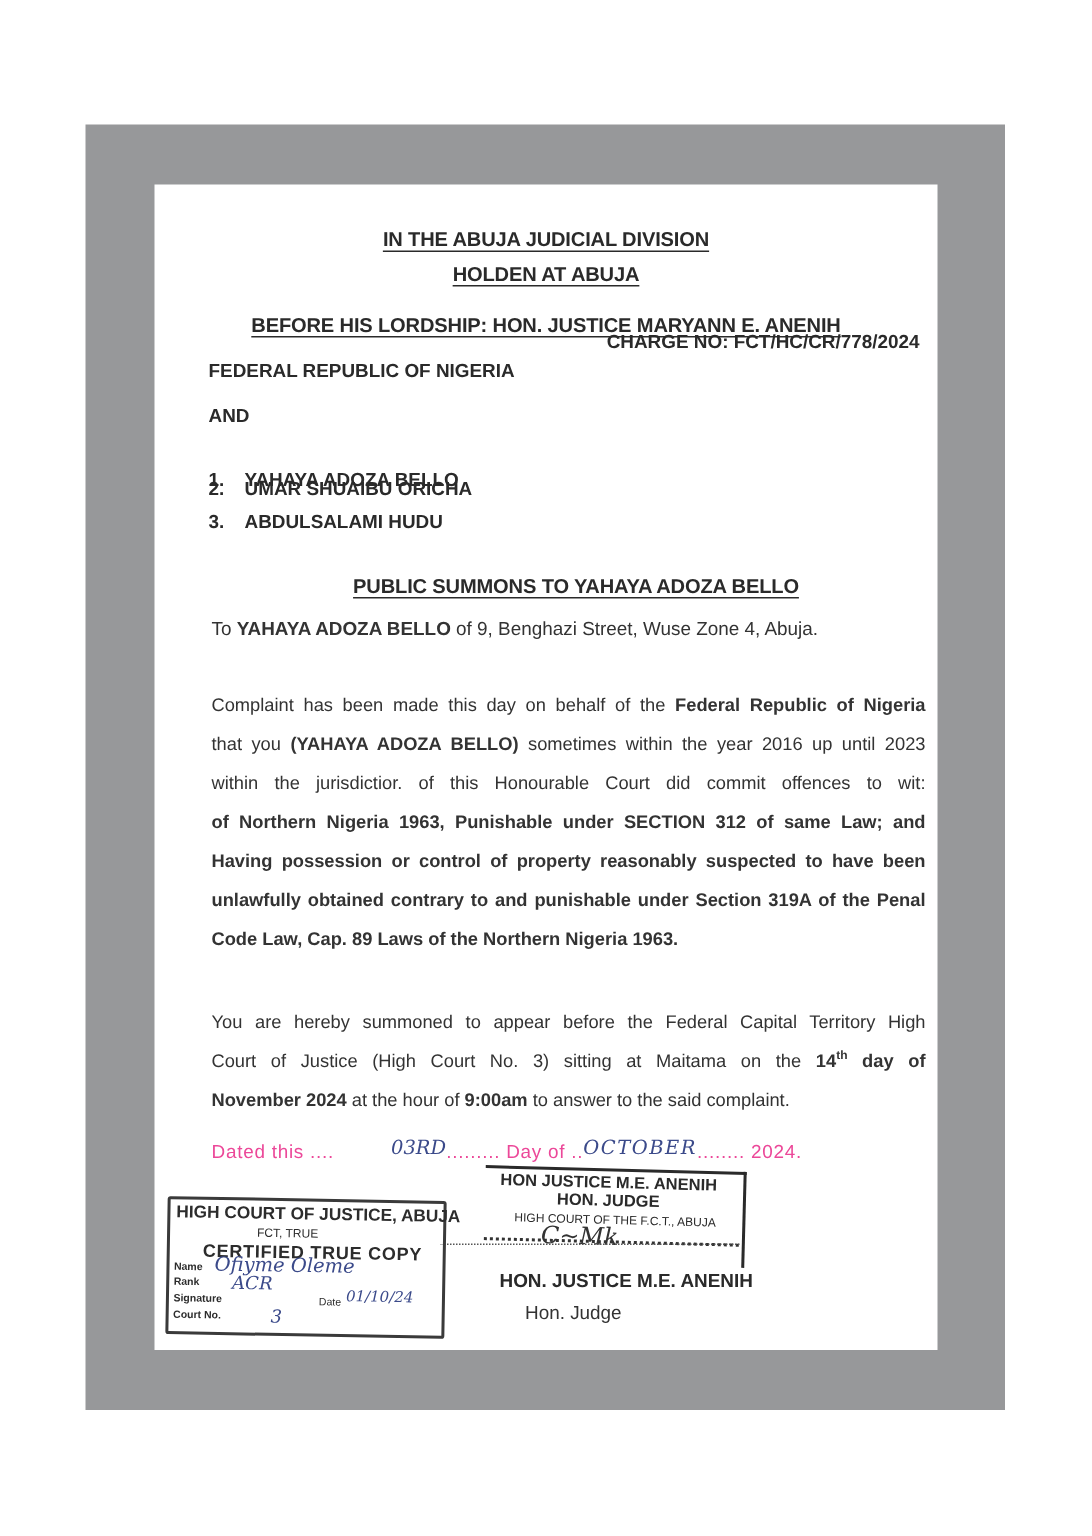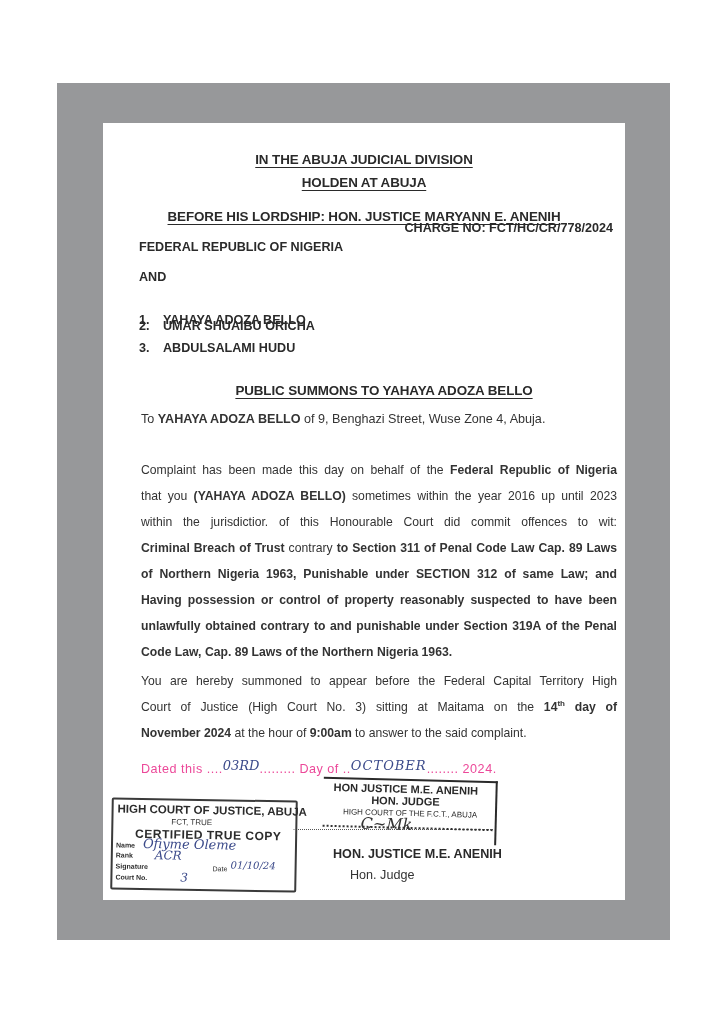--- a/index.html
+++ b/index.html
@@ -120,35 +120,34 @@
   <div class="abs hdr" style="top:260px; left:20px;"><span>PUBLIC SUMMONS TO YAHAYA ADOZA BELLO</span></div>
 
   <div class="abs txt" style="top:289px; left:38px; color:#333;">
     <span>To </span><span class="bold">YAHAYA ADOZA BELLO</span><span> of 9, Benghazi Street, Wuse Zone 4, Abuja.</span>
   </div>
 
   <div class="para" style="top:334px;">
     <span class="line"><span>Complaint has been made this day on behalf of the </span><span class="bold">Federal Republic of Nigeria</span></span>
     <span class="line"><span>that you </span><span class="bold">(YAHAYA ADOZA BELLO)</span><span> sometimes within the year 2016 up until 2023</span></span>
     <span class="line">within the jurisdictior. of this Honourable Court did commit offences to wit:</span>
-    <span class="line"><span class="bold">Criminal Breach of Trust</span><span> contrary </span><span class="bold">to Section 311 of Penal Code Law Cap. 89 Laws</span></span>
     <span class="line bold">of Northern Nigeria 1963, Punishable under SECTION 312 of same Law; and</span>
     <span class="line bold">Having possession or control of property reasonably suspected to have been</span>
     <span class="line bold">unlawfully obtained contrary to and punishable under Section 319A of the Penal</span>
     <span class="line last bold">Code Law, Cap. 89 Laws of the Northern Nigeria 1963.</span>
   </div>
 
   <div class="para" style="top:545px;">
     <span class="line">You are hereby summoned to appear before the Federal Capital Territory High</span>
     <span class="line"><span>Court of Justice (High Court No. 3) sitting at Maitama on the </span><span class="bold">14</span><sup class="bold">th</sup><span class="bold"> day of</span></span>
     <span class="line last"><span class="bold">November 2024</span><span> at the hour of </span><span class="bold">9:00am</span><span> to answer to the said complaint.</span></span>
   </div>
 
   <div class="abs txt" style="top:638px; left:38px; color:#333;">
-    <span class="dots">Dated this ....</span><span class="handwriting" style="position:relative; top:-3px;">03RD</span><span class="dots">......... Day of ..</span><span class="handwriting" style="position:relative; top:-3px; letter-spacing:1px;">OCTOBER</span><span class="dots">........ 2024.</span>
+    <span class="dots">Dated this ....</span><span class="handwriting" style="position:relative; top:-3px;margin-left:38px;">03RD</span><span class="dots">......... Day of ..</span><span class="handwriting" style="position:relative; top:-3px; letter-spacing:1px;">OCTOBER</span><span class="dots">........ 2024.</span>
   </div>
 
   <div class="stamp-right">
     <div class="abs bold" style="top:2px; left:10px; font-size:11px;">HON  JUSTICE M.E. ANENIH</div>
     <div class="abs bold" style="top:14px; left:48px; font-size:11px;">HON. JUDGE</div>
     <div class="abs" style="top:28px; left:20px; font-size:8px;">HIGH COURT OF THE F.C.T., ABUJA</div>
     <div class="abs" style="top:46px; left:0; width:170px; border-bottom:2px dotted #333;"></div>
     <div class="abs handwriting" style="top:34px; left:38px; font-size:16px; color:#333;">C~Mk</div>
   </div>
   <div class="abs" style="top:706px; left:190px; width:200px; border-bottom:1px dotted #555;"></div>

